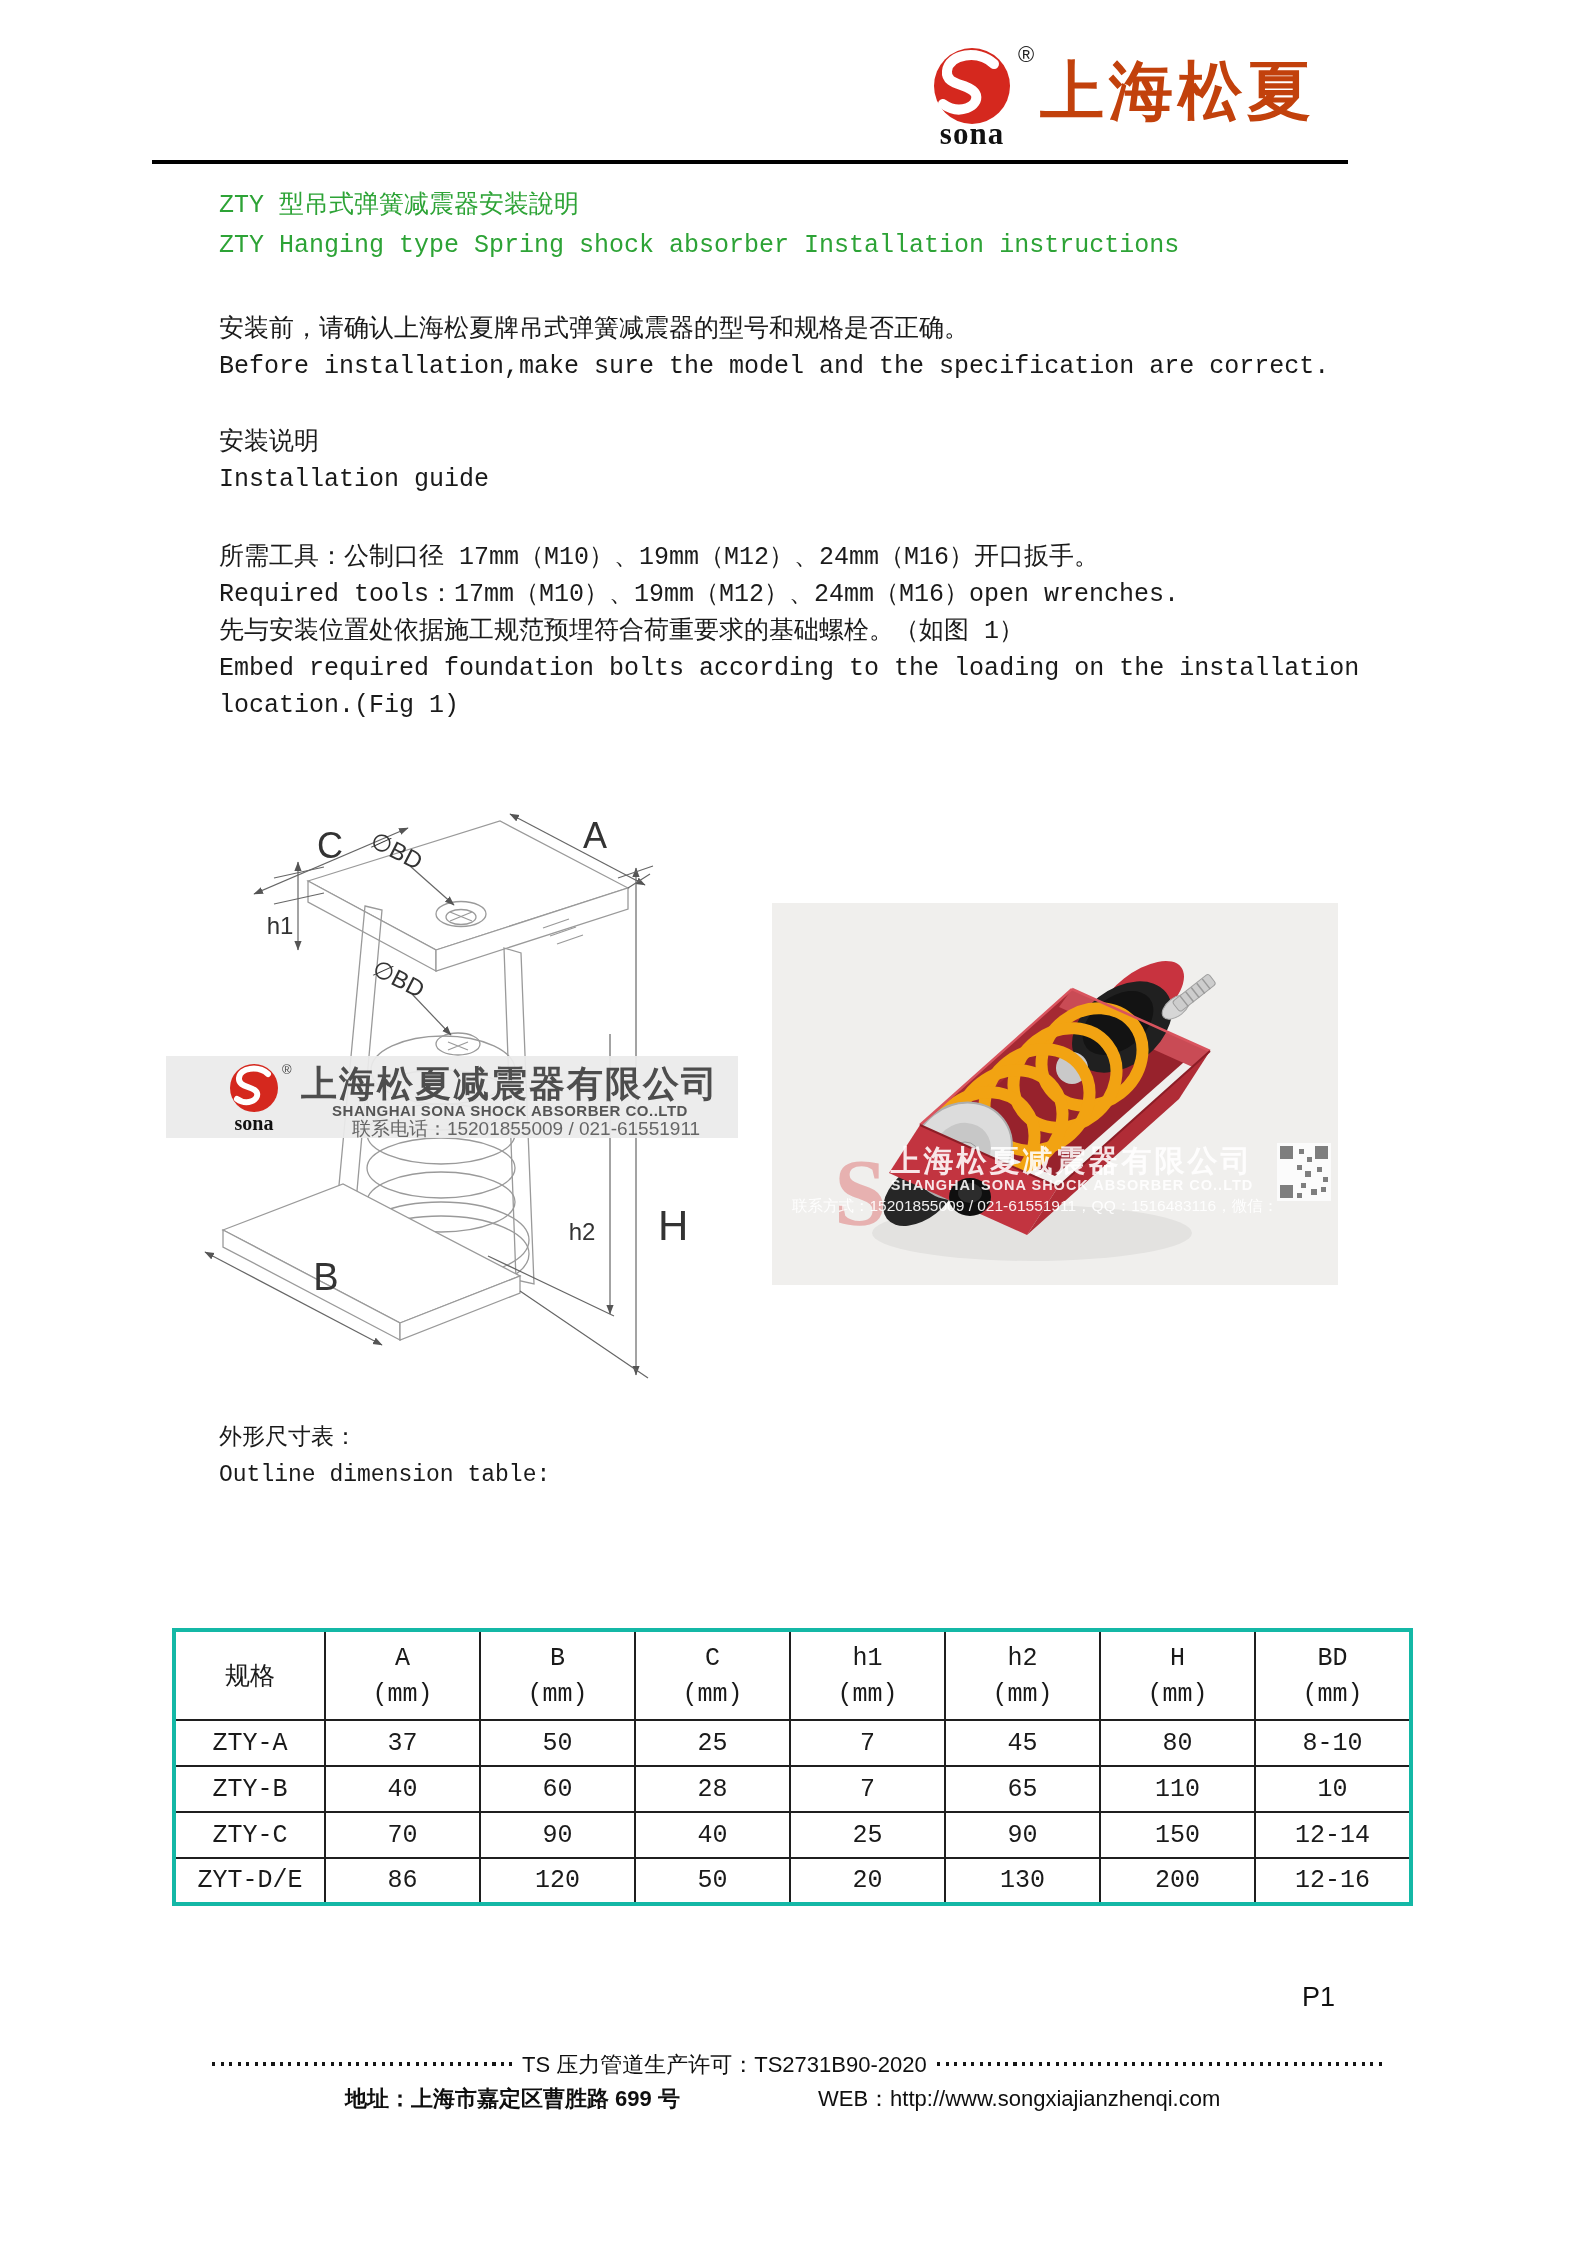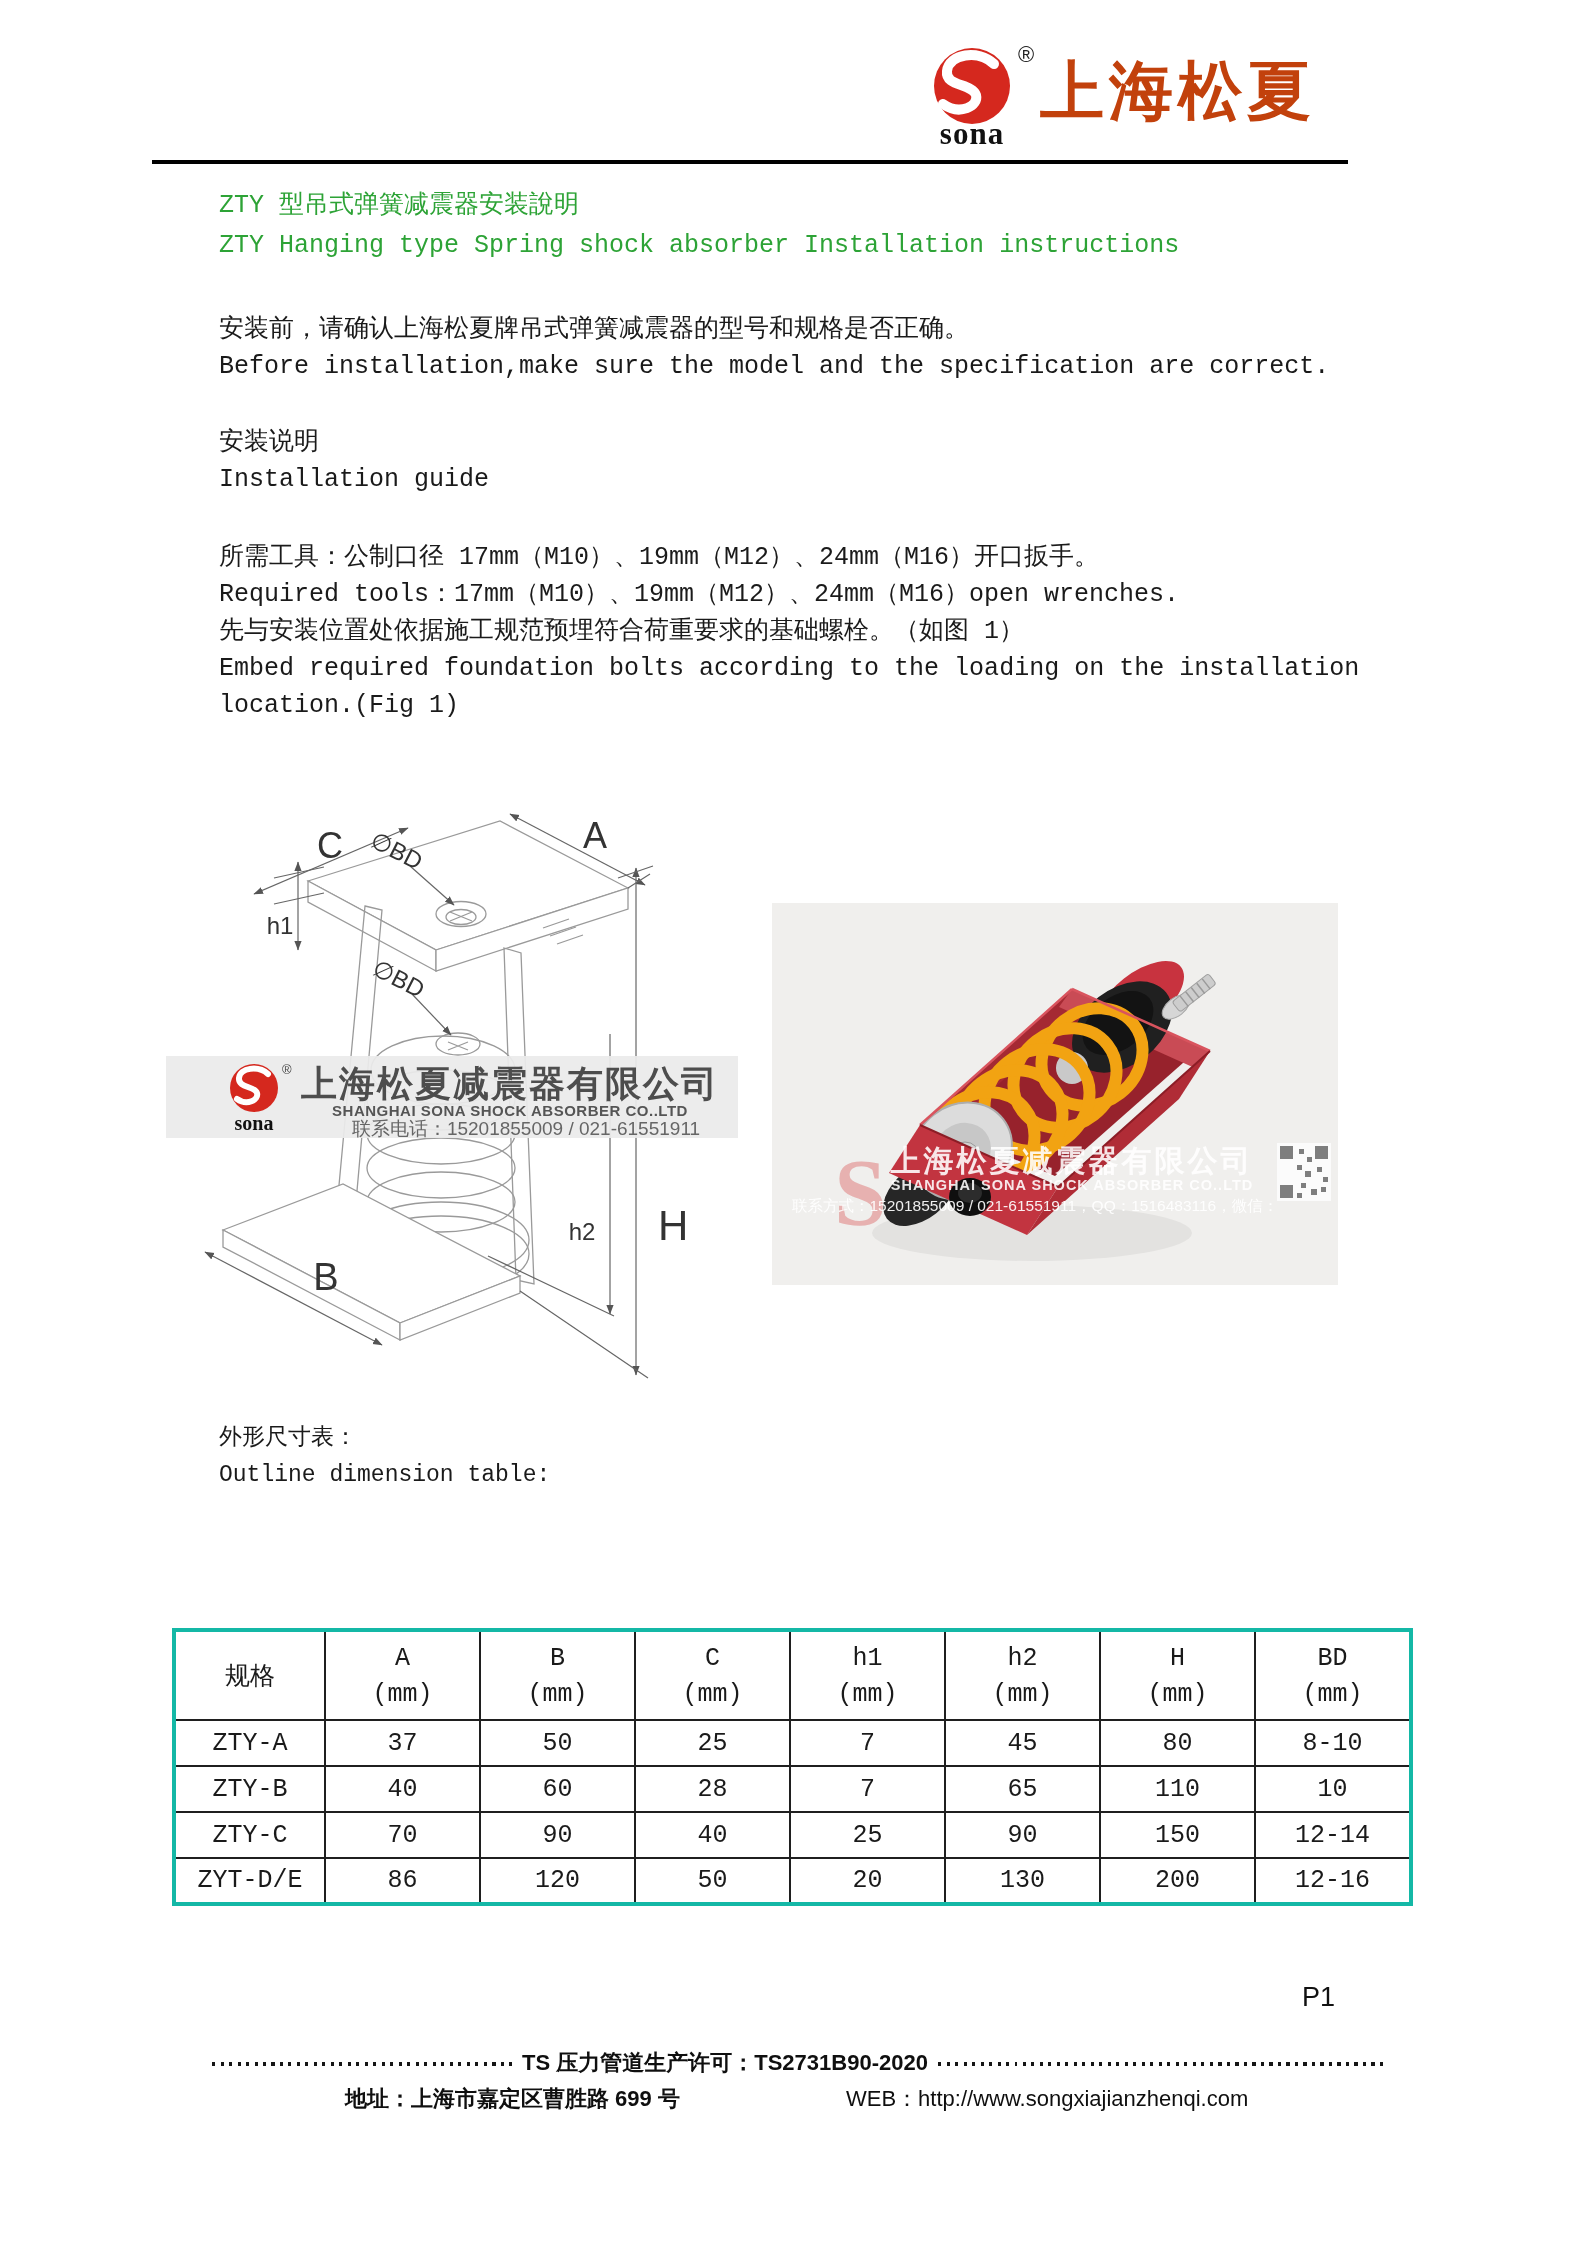--- a/index.html
+++ b/index.html
@@ -42,27 +42,27 @@
   .dim-table tbody tr{height:46px;}
   .hdr-letter{display:block;line-height:38px;}
   .hdr-unit{display:block;line-height:34px;}
   
   .page-num{
     position:absolute;left:1302px;top:1982px;
     font-family:"Liberation Sans",sans-serif;font-size:27px;color:#111;
   }
   .footer{position:absolute;left:150px;top:2050px;width:1240px;
     font-family:"Liberation Sans",sans-serif;font-size:22px;color:#0f0f0f;}
-  .footer-line1{display:flex;align-items:flex-end;height:28px;font-weight:bold;}
+  .footer-line1{display:flex;align-items:flex-start;height:28px;}
   .dots{height:4px;background-image:repeating-linear-gradient(90deg,#151515 0 3px,transparent 3px 8.5px);align-self:center;}
   .dots-l{width:300px;margin-left:62px;margin-right:10px;}
   .dots-r{flex:1;margin-left:10px;margin-right:4px;}
   .footer-line2{position:relative;height:30px;margin-top:6px;}
   .addr{position:absolute;left:195px;top:0;white-space:pre;font-weight:bold;}
-  .web{position:absolute;left:696px;top:0;white-space:pre;}
+  .web{position:absolute;left:668px;top:0;white-space:pre;}
   .lic{white-space:pre;}
 </style>
 </head>
 <body>
 
 <div class="page">
 
   <svg class="logo-svg" width="200" height="125" viewBox="0 0 200 125">
     <circle cx="54" cy="58" r="38" fill="#d5281e"></circle>
     <path d="M76,36 C60,21 31,26 29,43 C27,59 54,55 58,67 C61,78 42,88 25,76" stroke="#ffffff" stroke-width="10" fill="none" stroke-linecap="round"></path>

